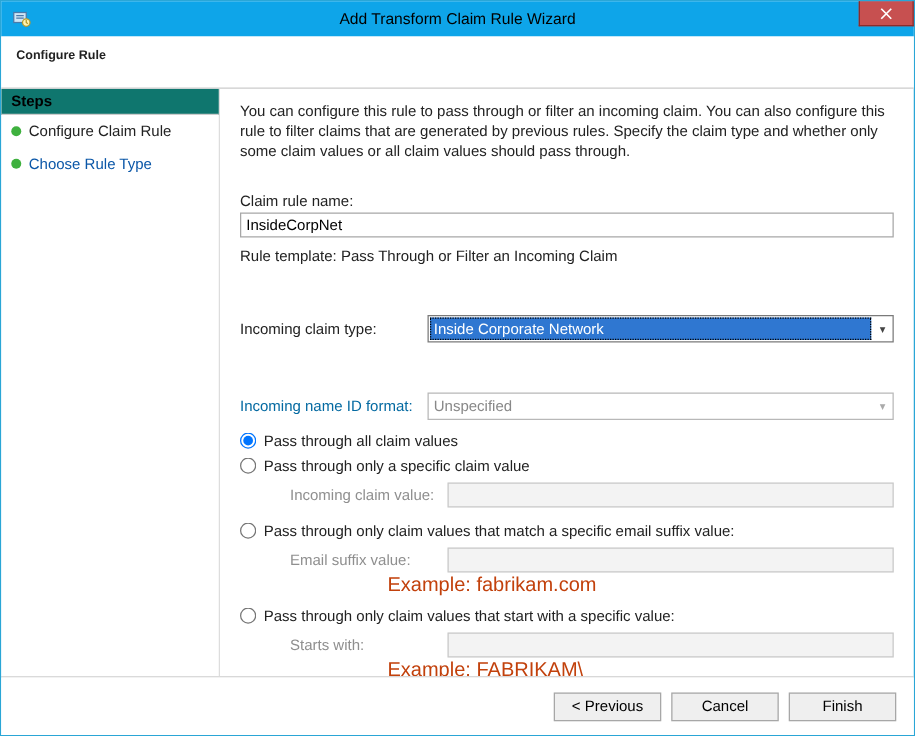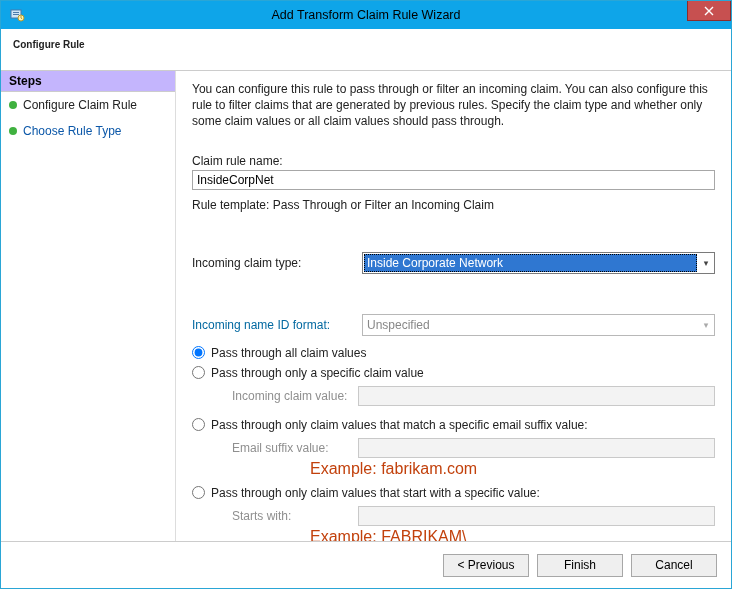--- a/index.html
+++ b/index.html
@@ -68,21 +68,21 @@
     display: flex;
     border-bottom: 1px solid #ccc;
     overflow: hidden;
   }
   .sidebar {
     width: 175px;
     border-right: 1px solid #ddd;
     background: #fff;
   }
   .sidebar .steps-head {
-    background: #c4b5fd;
+    background: #0f766e;
     border-bottom: 1px solid #ccc;
     padding: 3px 8px;
     font-weight: bold;
     font-size: 12px;
   }
   .sidebar .step {
     display: flex;
     align-items: center;
     padding: 6px 8px;
     gap: 6px;
@@ -111,21 +111,21 @@
     padding: 1px 4px;
     font-family: inherit;
     font-size: 12px;
   }
   .template-line { margin: 8px 0 14px 0; }
   .row2 {
     display: grid;
     grid-template-columns: 150px 1fr;
     align-items: center;
     margin-bottom: 10px;
-    gap: 20px;
+    gap: 0;
     margin-top: 40px;
   }
   .row2 .lab { font-size: 12px; }
   .row2.disabled .lab { color: #0369a1; }
   .select-wrap {
     height: 22px;
     border: 1px solid #7a7a7a;
     background: #fff;
     display: flex;
     align-items: stretch;
@@ -298,17 +298,17 @@
       <div class="sub">
         <span>Starts with:</span>
         <input disabled="" style="">
       </div>
       <div class="hint">Example: FABRIKAM\</div>
     </div>
   </div>
 
   <div class="footer">
     <button class="btn">&lt; Previous</button>
+    <button class="btn">Cancel</button>
     <button class="btn">Finish</button>
-    <button class="btn">Cancel</button>
   </div>
 
 </div>
 
 </body></html>

